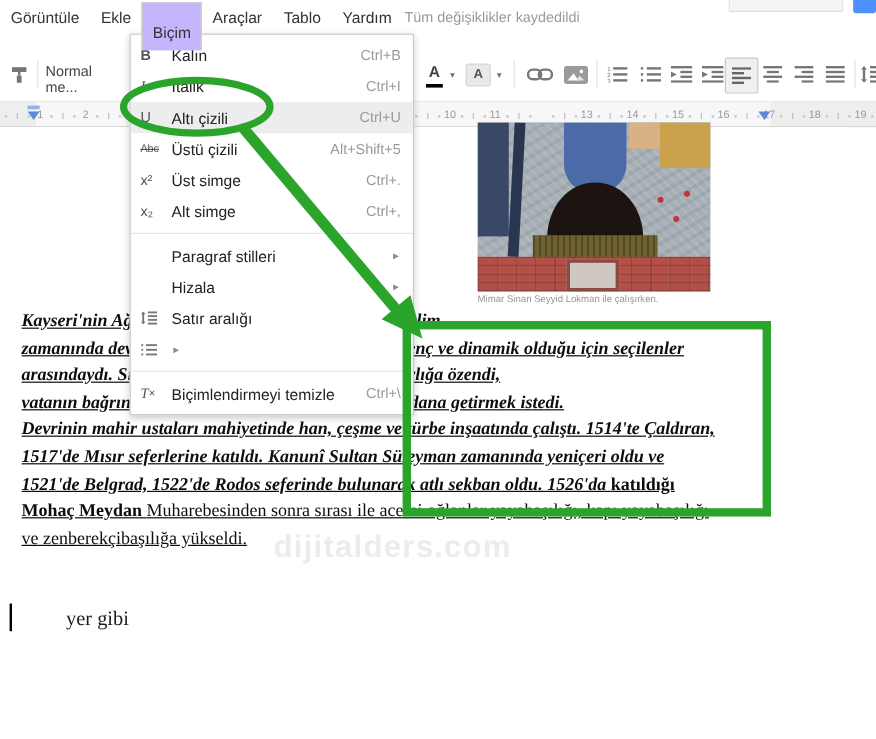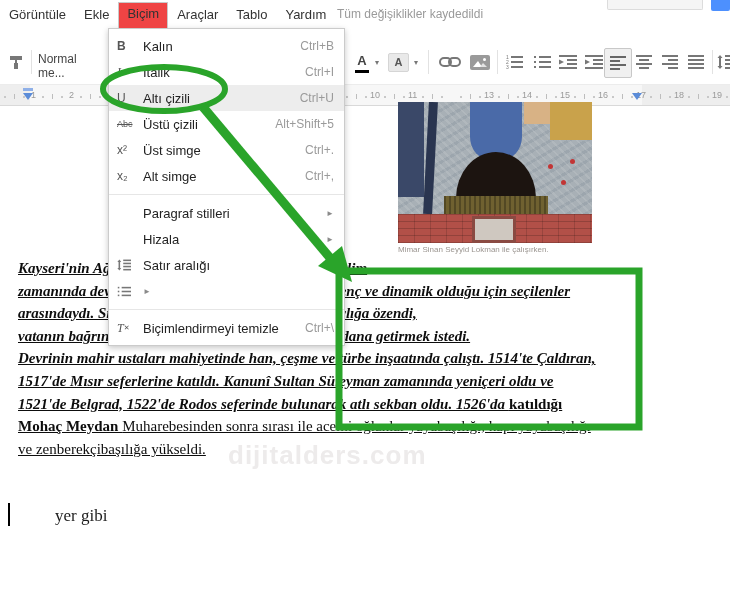--- a/index.html
+++ b/index.html
@@ -3,21 +3,21 @@
 <meta charset="utf-8">
 <style>
   html,body{margin:0;padding:0;background:#fff;}
   #app{position:relative;width:730px;height:616px;background:#fff;overflow:hidden;
        font-family:"Liberation Sans",sans-serif;-webkit-font-smoothing:antialiased;}
 
   
   .menubar{position:absolute;left:0;top:0;width:730px;height:28px;background:#fff;}
   .mb-items{position:absolute;left:0;top:2px;display:flex;}
   .mb-item{padding:4px 9px;font-size:13px;color:#333;cursor:default;line-height:18px;}
-  .mb-item.active{background:#ef4444;border:1px solid #c9c9c9;border-bottom:none;padding:2px 8px 5px 8px;
+  .mb-item.active{background:#c4b5fd;border:1px solid #c9c9c9;border-bottom:none;padding:16px 8px 5px 8px;
                   position:relative;z-index:7;}
   .mb-status{position:absolute;left:337px;top:7px;font-size:12px;color:#9a9a9a;}
   .btn-frag{position:absolute;top:0;border-radius:0 0 2px 2px;}
   .btn-frag.gray{left:607px;width:94px;height:9px;background:#f5f5f5;border:1px solid #dcdcdc;border-top:none;}
   .btn-frag.blue{left:711px;width:19px;height:11px;background:#4d90fe;}
 
   
   .toolbar{position:absolute;left:0;top:28px;width:730px;height:56px;background:#fff;}
   .tb-btn{position:absolute;top:20px;height:28px;display:flex;align-items:center;justify-content:center;cursor:pointer;}
   .tb-sep{position:absolute;top:22px;width:1px;height:24px;background:#e2e2e2;}

